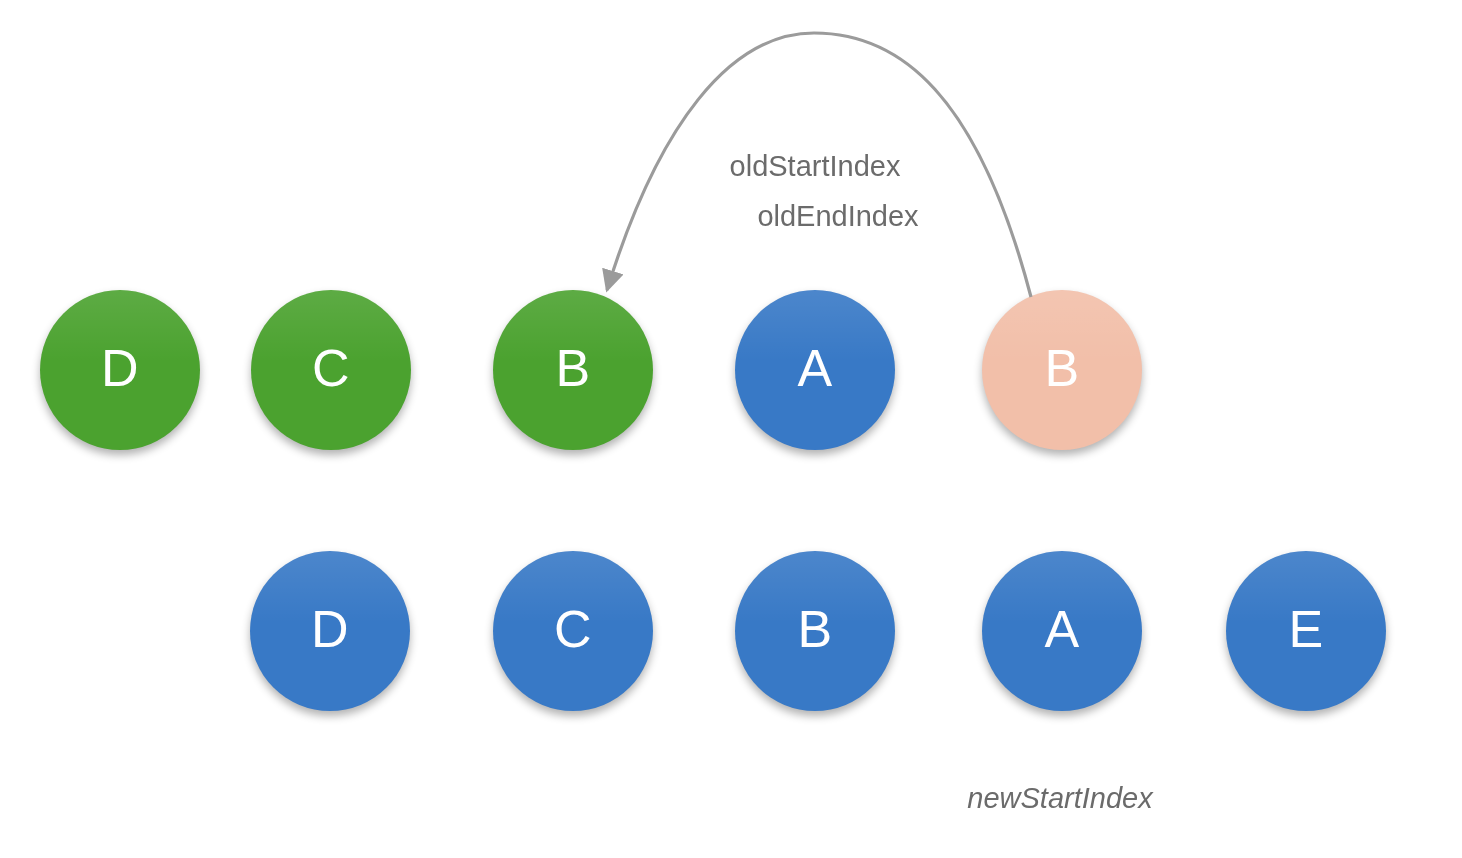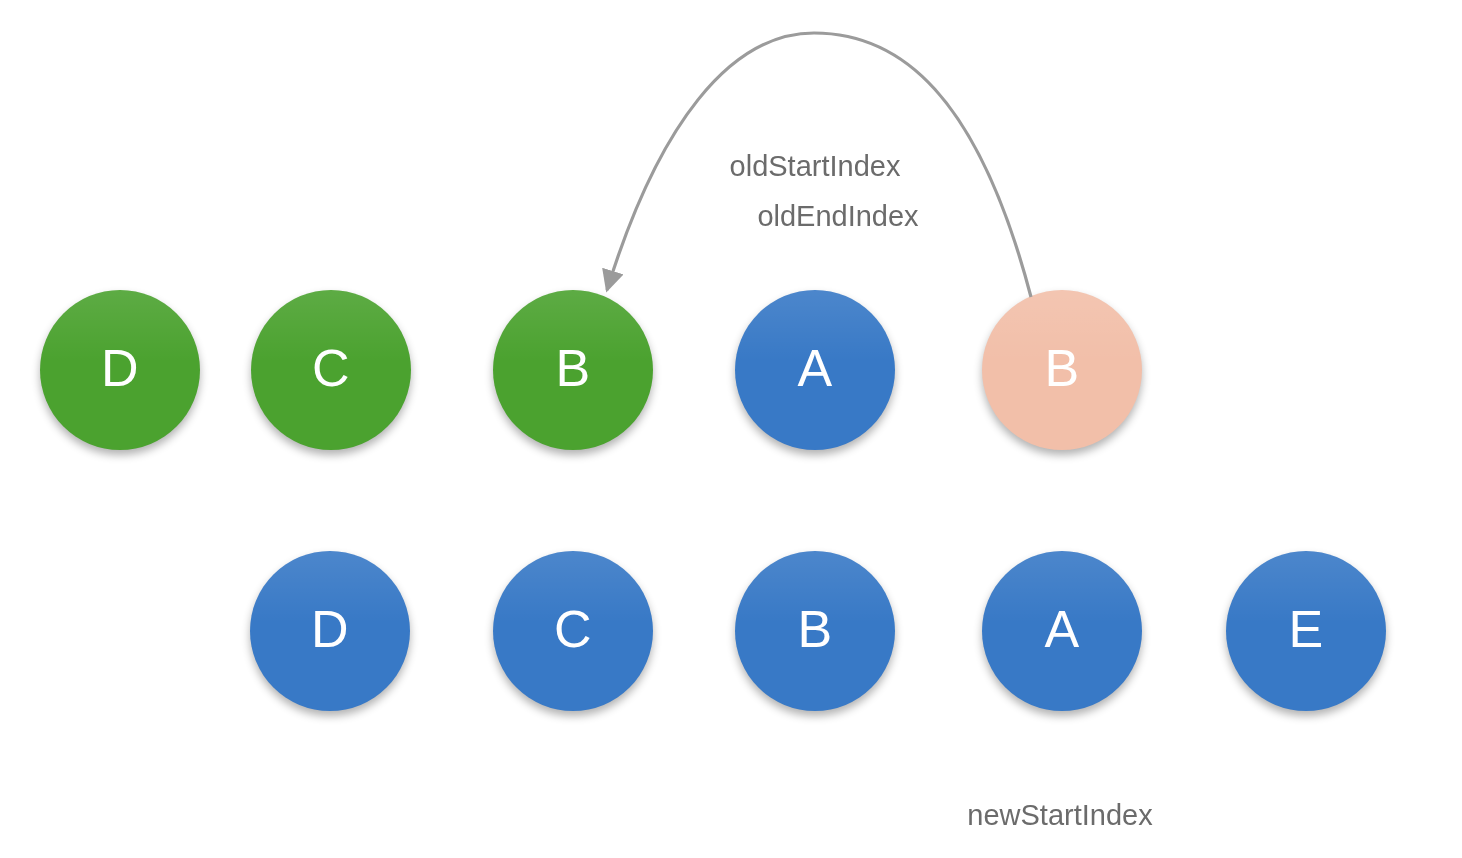--- a/index.html
+++ b/index.html
@@ -68,21 +68,21 @@
     <defs>
       <marker id="arrowhead" markerWidth="8" markerHeight="8" refX="6.2" refY="3.5" orient="auto" markerUnits="strokeWidth">
         <path d="M0,0 L7,3.5 L0,7 Z" style="fill: var(--arrow, #9B9B9B);"></path>
       </marker>
     </defs>
     <path d="M 1031 297 C 978 95, 900 33, 814 33 C 730 33, 658 125, 607 290" fill="none" style="stroke: var(--arrow, #9B9B9B);" stroke-width="3.2" marker-end="url(#arrowhead)"></path>
   </svg>
 
   <div class="index-label" style="left:815px; top:166px;">oldStartIndex</div>
   <div class="index-label" style="left:814px; top:216px;margin-left:24px;">oldEndIndex</div>
-  <div class="index-label" style="left:1060px; top:815px;">newStartIndex</div>
+  <div class="index-label" style="left:1060px; top:798px;font-style:italic;">newStartIndex</div>
 
   <div class="node color-green" style="left:40px;  top:290px;">
       <span>D</span>
     </div>
   <div class="node color-green" style="left:251px; top:290px;">
       <span>C</span>
     </div>
   <div class="node color-green" style="left:493px; top:290px;">
       <span>B</span>
     </div>

